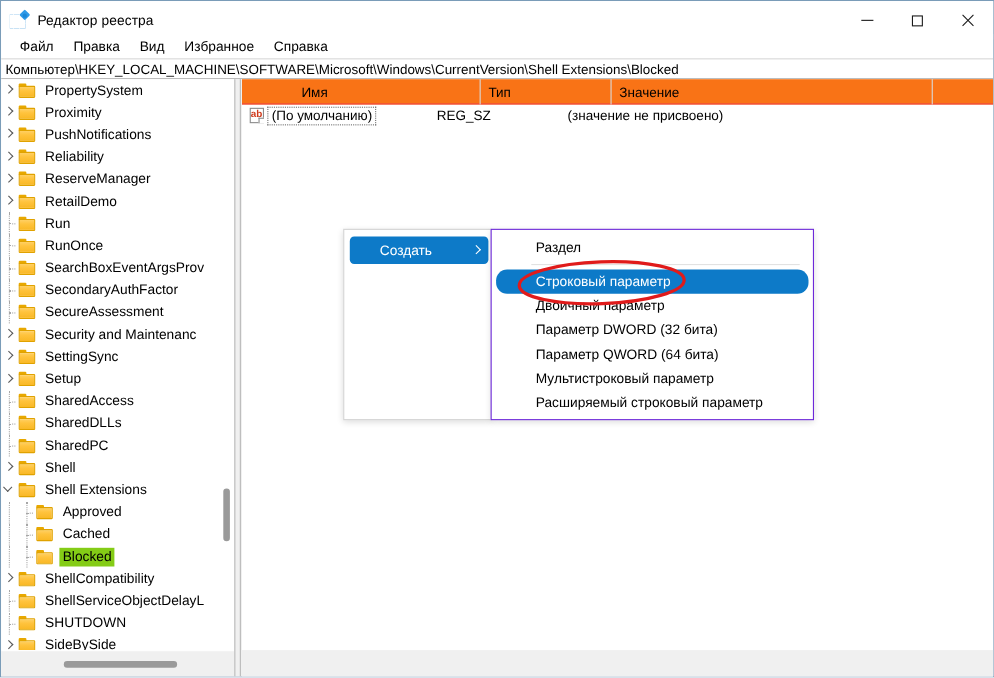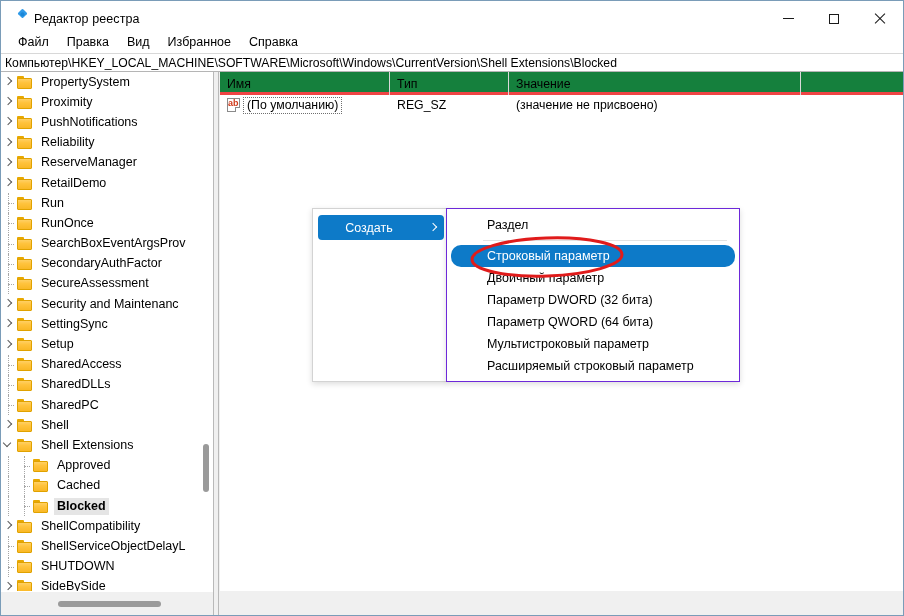--- a/index.html
+++ b/index.html
@@ -188,23 +188,22 @@
   }
   .folder .body {
     position:absolute; left:0; top:2px;
     width:15px; height:11px;
     background: linear-gradient(#ffd064, #ffc33d 40%, #f9b826);
     border: 1px solid #e0a200;
     border-radius: 1px;
   }
   .tree-label { padding: 1px 3px 2px 3px; }
   .tree-row.selected .tree-label {
-    background: #e5e5e5;
+    background: #84cc16;
     color: #000;
-    font-weight: bold;
   }
 
   
   .tree-vscroll {
     position: absolute; right: 0; top: 0;
     width: 14px; height: 519px;
     background: #ffffff;
   }
   .tree-vthumb {
     position: absolute; left: 4px; top: 372px;
@@ -239,23 +238,24 @@
 
   
   .list-pane {
     position: absolute; left: 219px; top: 0;
     width: 683px; height: 543px;
     background: #ffffff;
   }
   .list-header {
     position: relative;
     height: 23px;
-    background: #15803d;
-    border-bottom: 3px solid #ef4444;
+    background: #f97316;
+    border-bottom: 1px solid #ef4444;
     display: flex;
+    padding-left: 47px;
   }
   .col-h {
     position: relative;
     height: 23px;
     display: flex; align-items: center;
     font-size: 12.3px; color: #000000;
     padding-left: 7px;
     border-right: 1px solid #d9d9d9;
   }
   .col-name  { width: 170px; }

